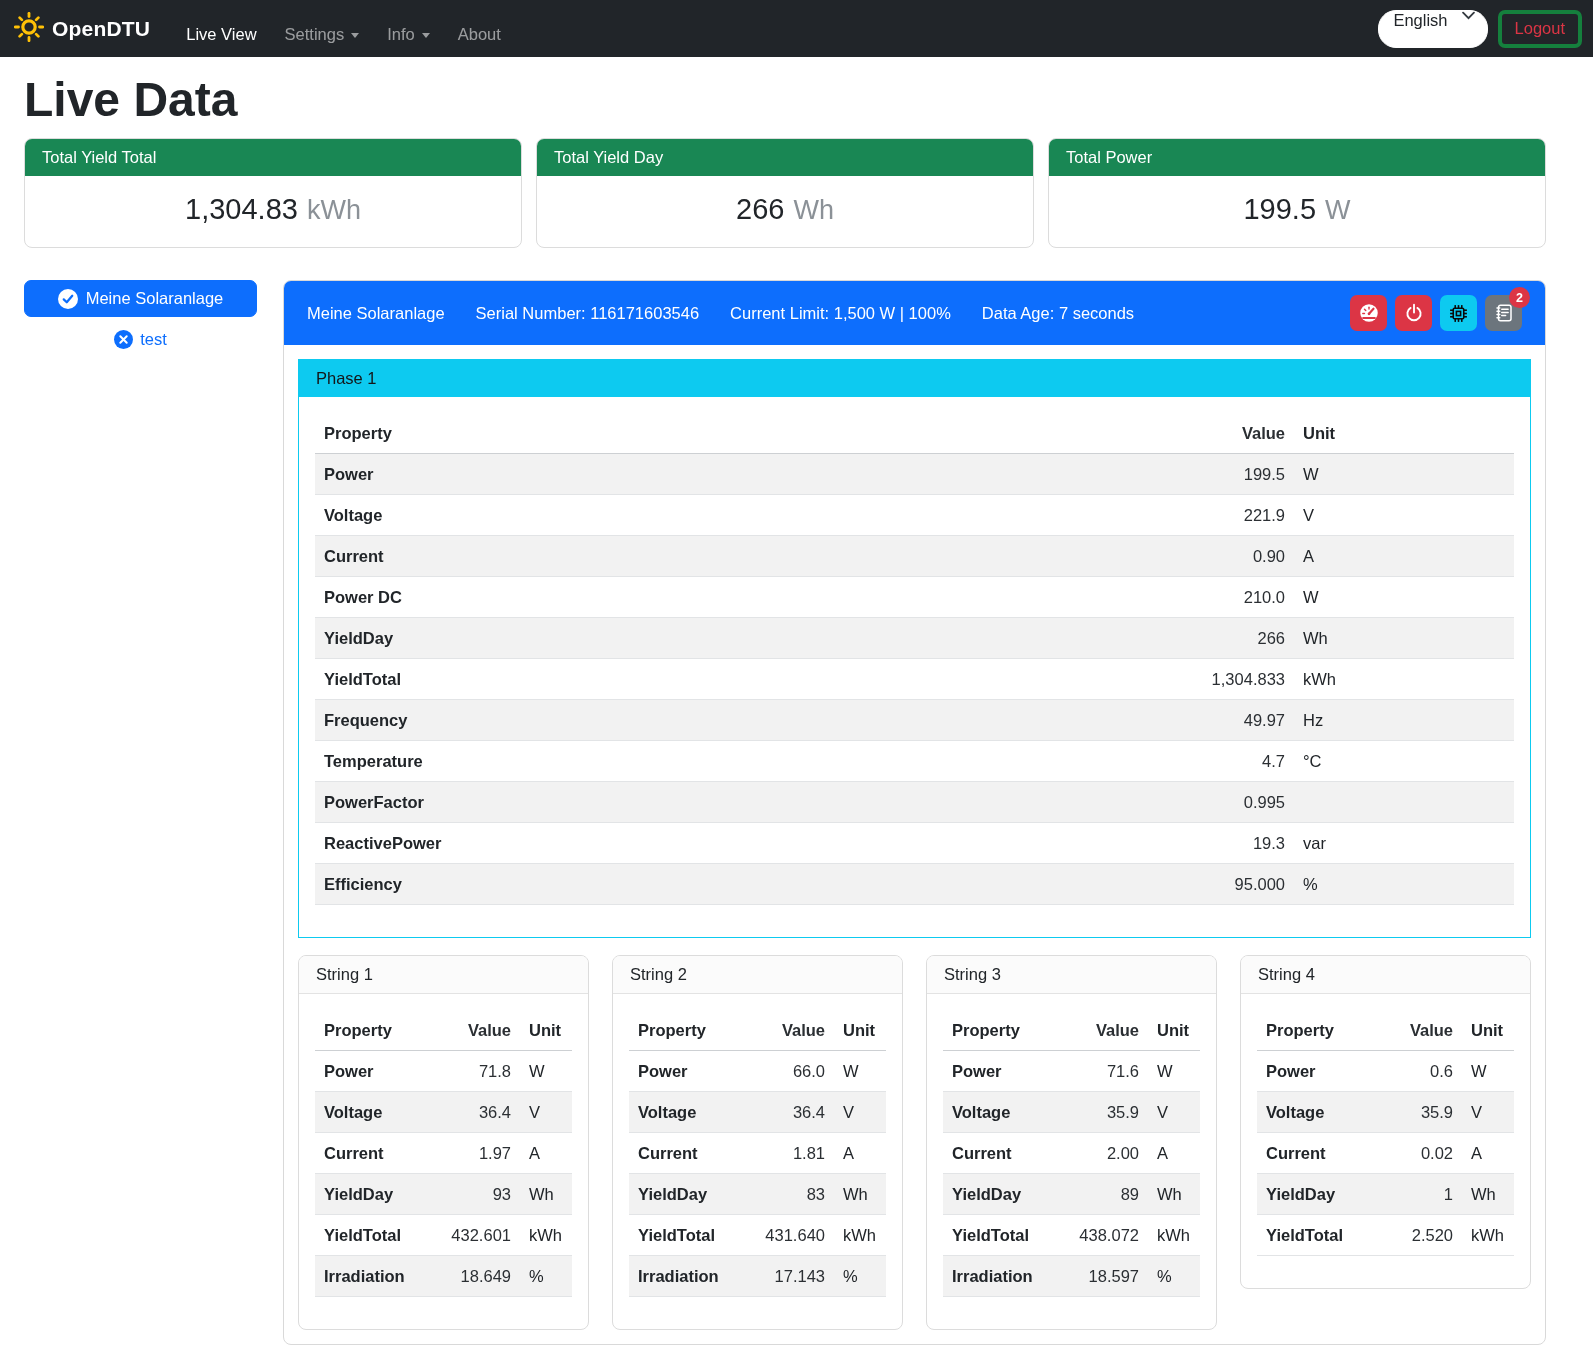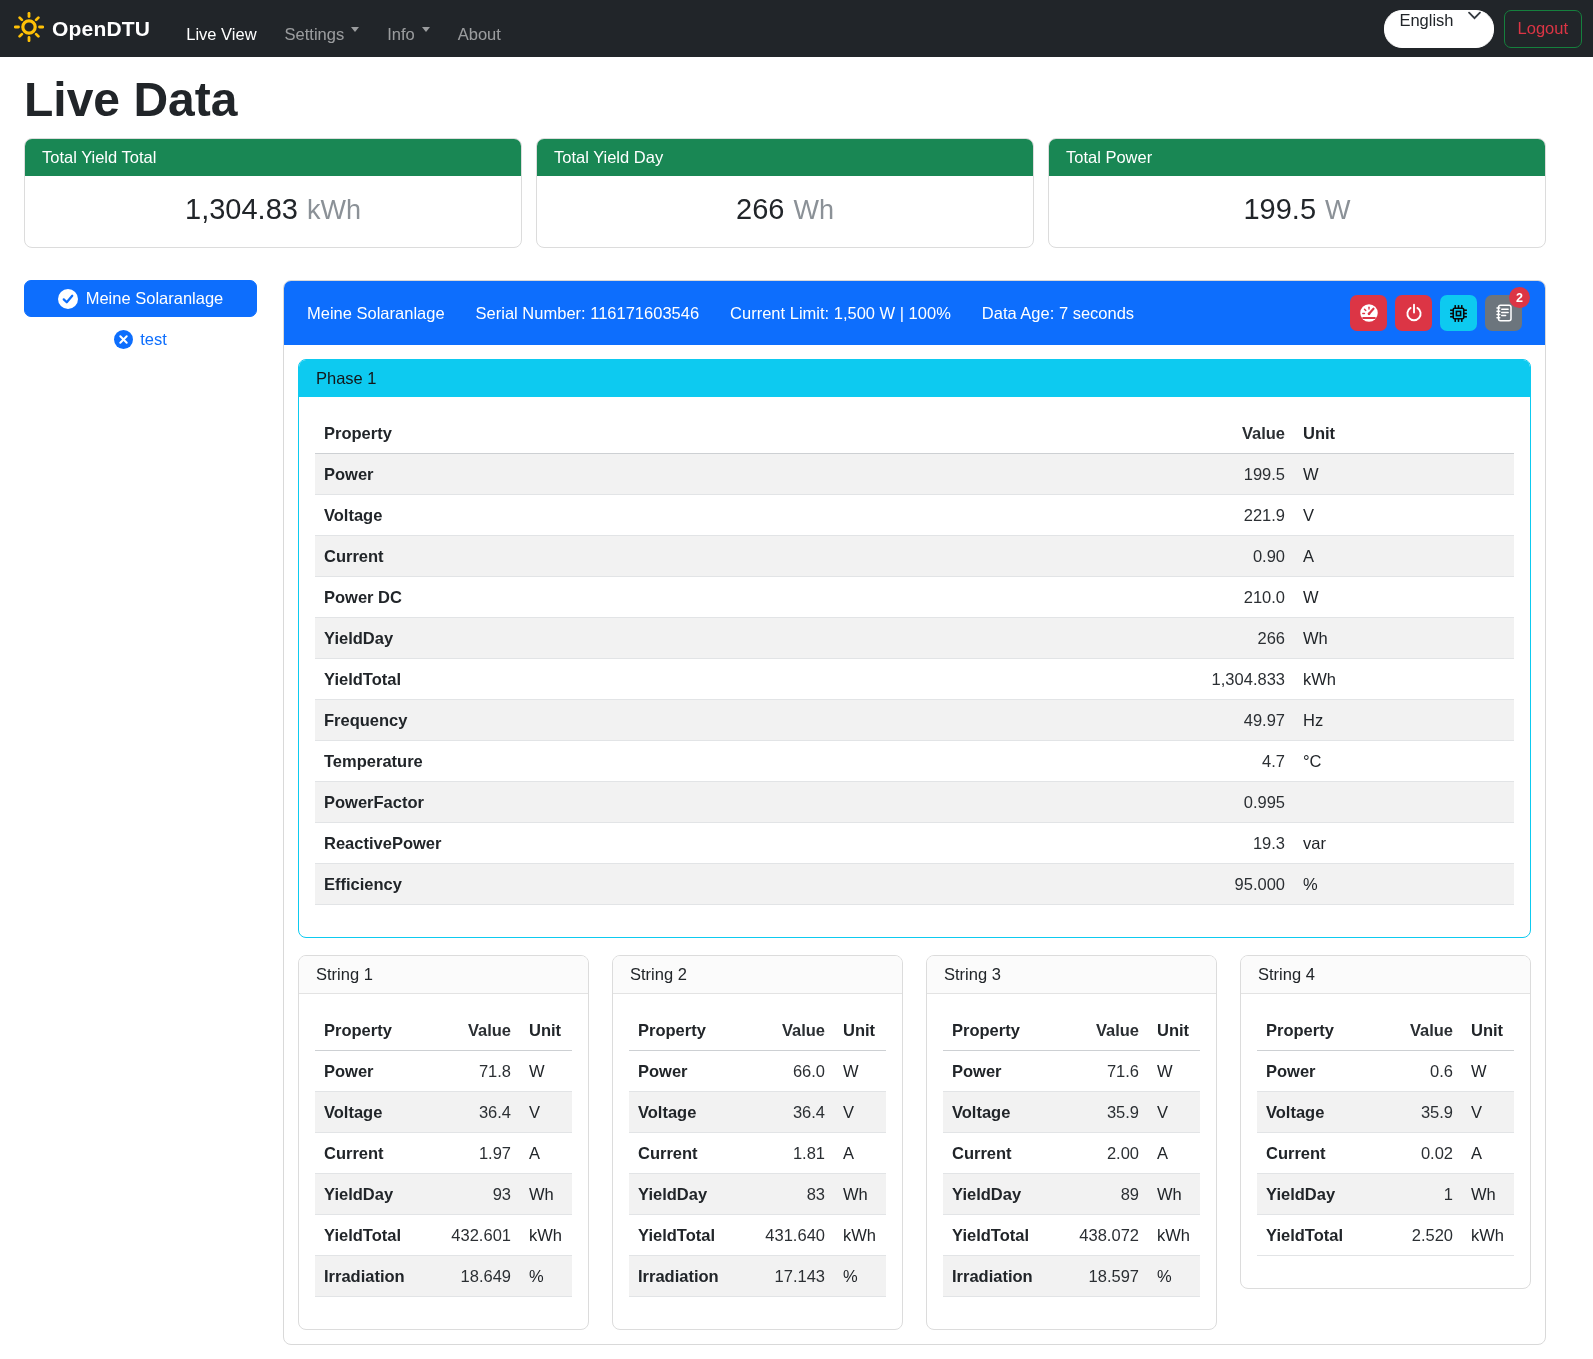--- a/index.html
+++ b/index.html
@@ -15,37 +15,37 @@
   .navbar {
     height: 57px; background: #212529;
     display: flex; align-items: center;
     padding: 0 11px 0 14px;
   }
   .brand { display:flex; align-items:center; gap:8px; margin-right: 22px; cursor:pointer; }
   .brand-text { color:#fff; font-size:21px; font-weight:700; letter-spacing:.2px; }
   .nav-links { display:flex; align-items:center; }
   .nav-link {
     color: rgba(255,255,255,.55); font-size:16.5px;
-    padding: 8px 14px; cursor:pointer; display:flex; align-items:flex-start; gap:7px;margin-top:12px;
+    padding: 8px 14px; cursor:pointer; display:flex; align-items:center; gap:7px;margin-top:12px;
   }
   .nav-link.active { color:#fff; }
   .caret {
     display:inline-block; width:0; height:0; margin-top:2px;
     border-left:4.5px solid transparent; border-right:4.5px solid transparent;
     border-top:5px solid currentColor;
   }
   .nav-right { margin-left:auto; display:flex; align-items:center; gap:10px; }
   .lang-select {
     background:#fff; border:1px solid #fff; border-radius:18px;
     height:38px; min-width:106px; padding: 0 12px 0 14px;
     display:flex; align-items:flex-start; gap:14px; cursor:pointer;
     font-size:16.5px; color:#212529;
   }
   .logout-btn {
-    background:transparent; border:1px solid #15803d; color:#dc3545;
+    background:transparent; border:4px solid #15803d; color:#dc3545;
     border-radius:7px; height:38px; padding:0 13px; font-size:16.5px;
     font-family:inherit; cursor:pointer;
   }
 
   
   .container { margin-left:24px; width:1522px; }
   .page-title { font-size:48px; font-weight:700; margin:15px 0 11px 0; color:#212529; }
 
   
   .summary-row { display:grid; grid-template-columns:repeat(3,1fr); gap:14px; }
@@ -85,21 +85,21 @@
   .icon-btn.info   { background:#0dcaf0; }
   .icon-btn.secondary { background:#6c757d; }
   .badge {
     position:absolute; top:-8px; right:-8px; min-width:21px; height:21px;
     background:#dc3545; color:#fff; border-radius:50%;
     font-size:12.5px; font-weight:700; display:flex; align-items:center; justify-content:center;
   }
   .inverter-body { padding:14px; }
 
   
-  .phase-panel { border:1px solid #0dcaf0; border-radius:8px; overflow:hidden; }
+  .phase-panel { border:1px solid #0dcaf0; border-radius:0; overflow:hidden; }
   .phase-panel-header { background:#0dcaf0; color:#141619; padding:9px 17px; font-size:16.5px; }
   .phase-panel-body { padding:16px; }
 
   
   table { width:100%; border-collapse:collapse; font-size:16.5px; margin-bottom:16px; }
   thead th { border-bottom:1px solid #cdd0d3; }
   th, td { padding:8px 9px; line-height:24px; text-align:left; vertical-align:middle; }
   tbody tr { border-bottom:1px solid #e2e4e6; }
   th.col-prop, thead th { font-weight:700; color:#212529; }
   .col-val { text-align:right; color:#2b2f33; }

